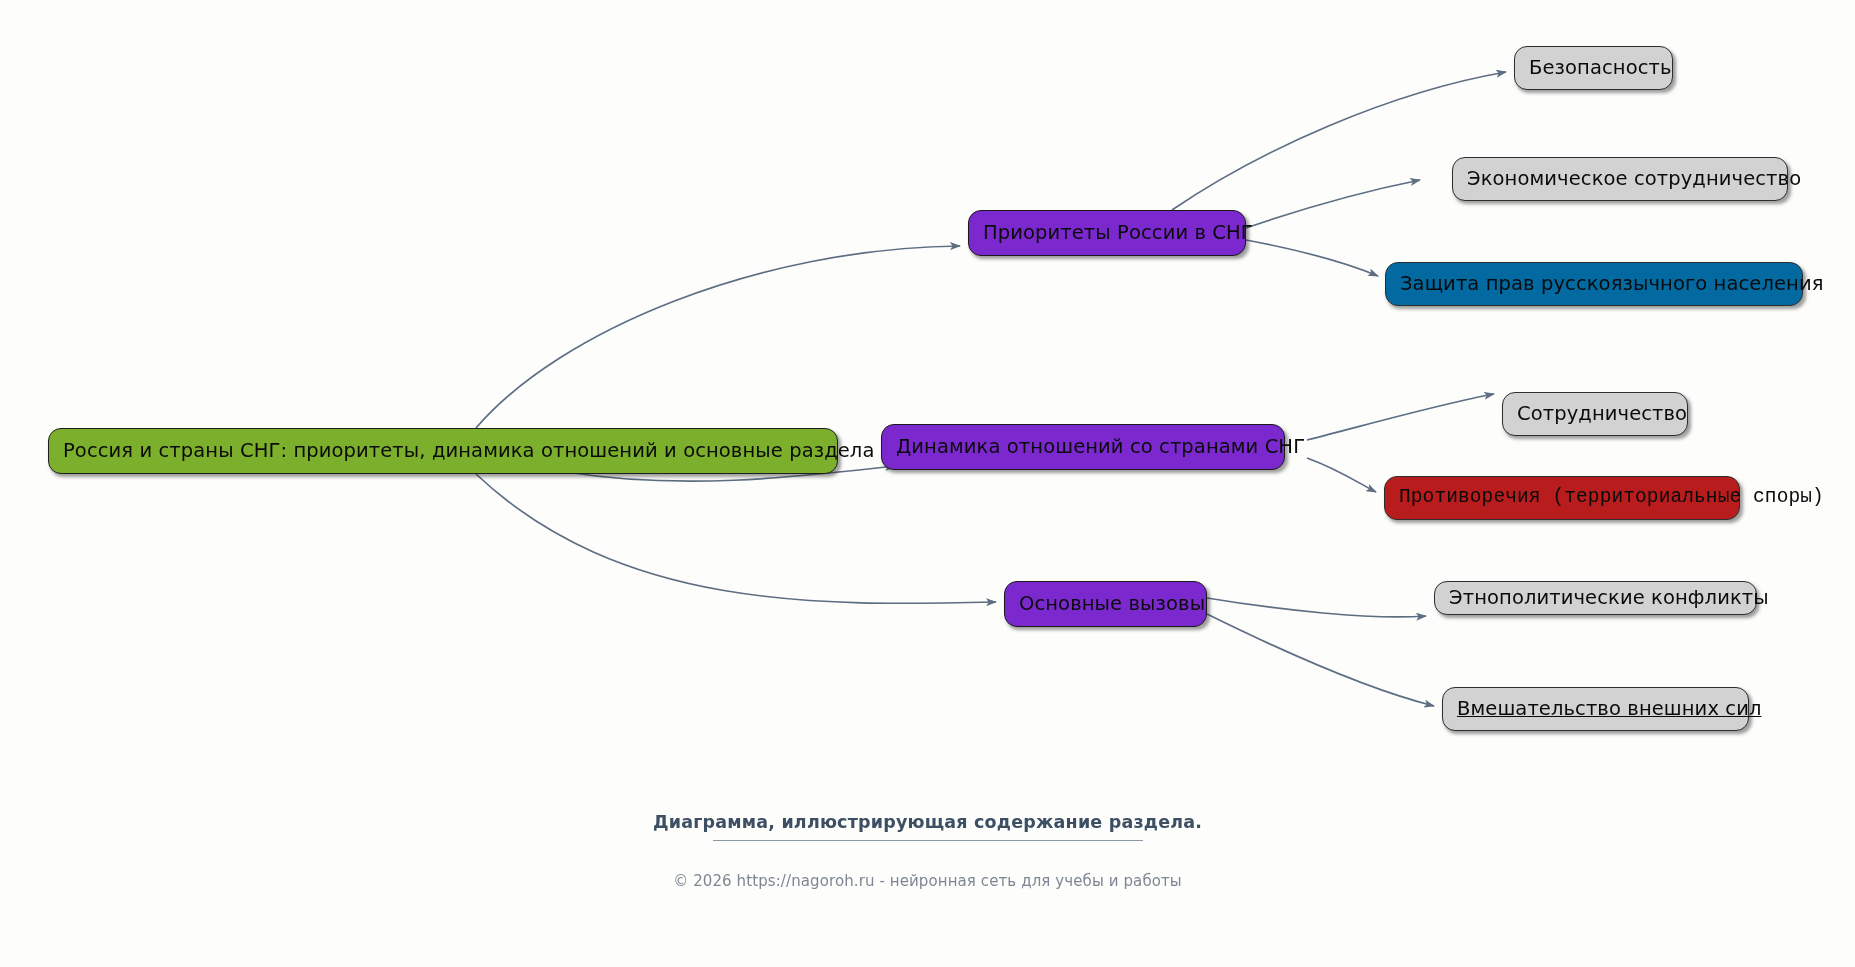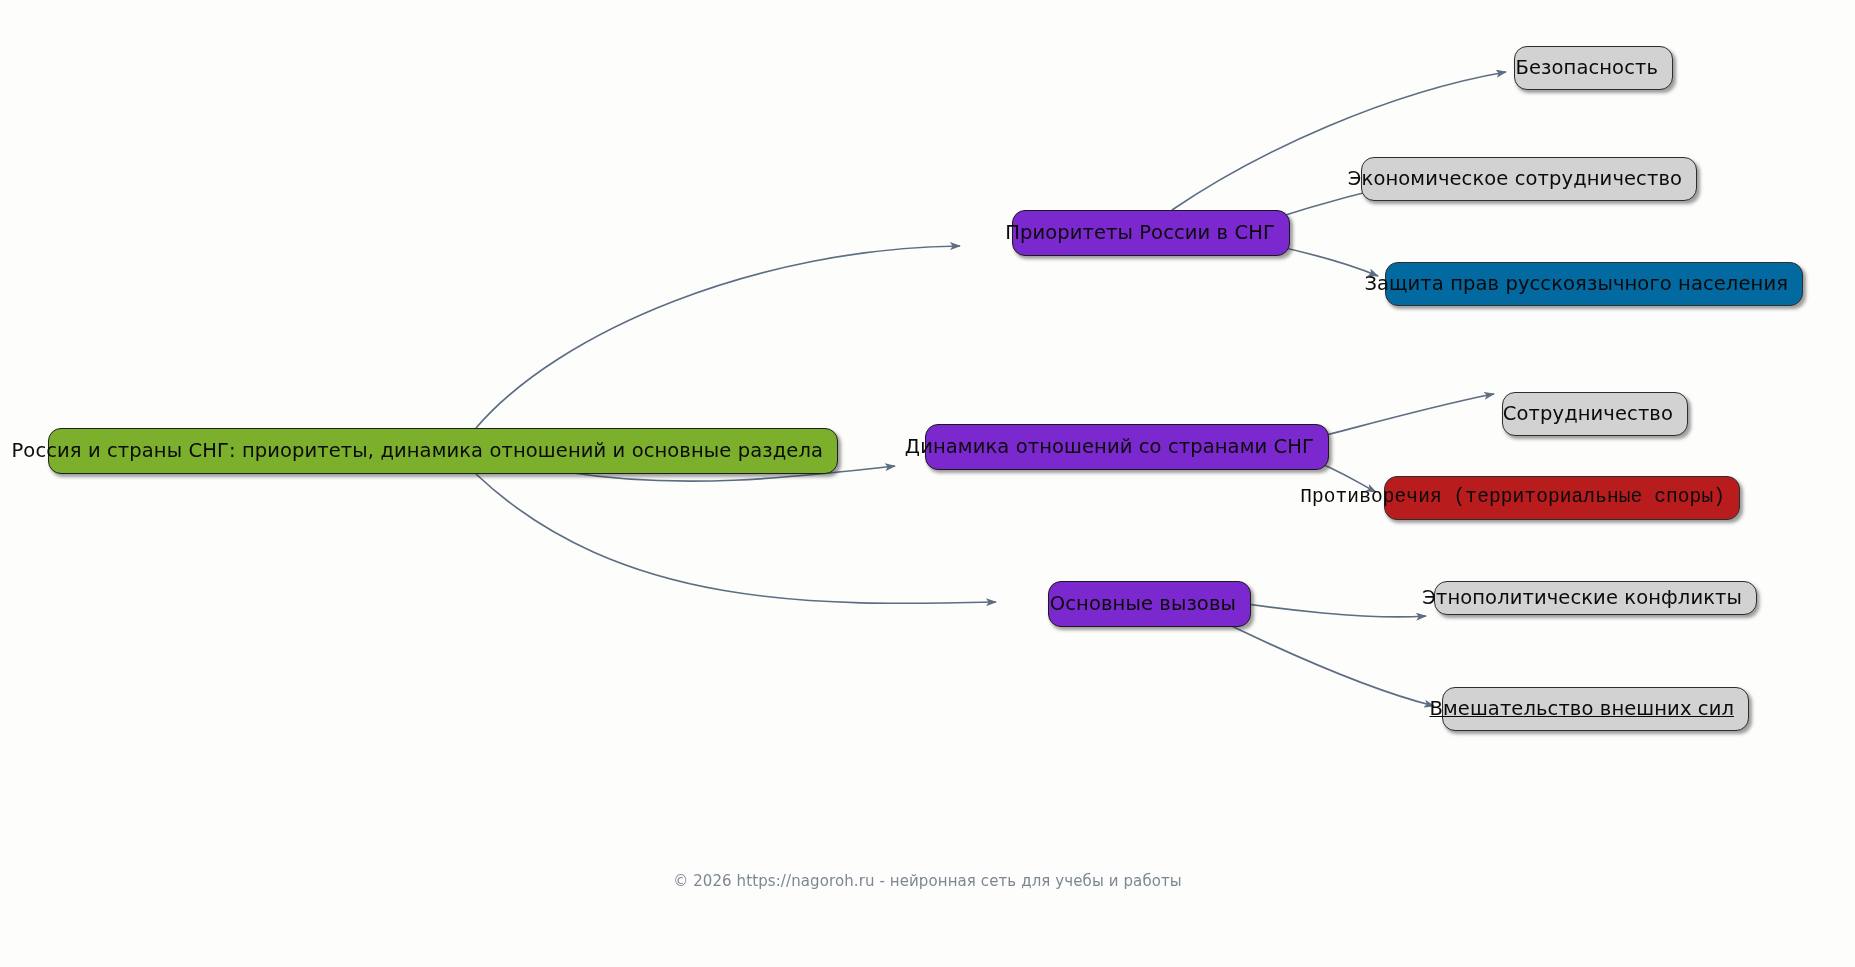--- a/index.html
+++ b/index.html
@@ -21,39 +21,38 @@
     top: 0;
     width: 1855px;
     height: 967px;
     pointer-events: none;
   }
   .node {
     position: absolute;
     box-sizing: border-box;
     display: flex;
     align-items: center;
-    justify-content: flex-end;
+    justify-content: flex-start;
     border-radius: 13px;
     border: 1.6px solid #2b2b2b;
     color: #0b0b0b;
     font-size: 19.5px;
     line-height: 1.1;
     letter-spacing: 0.1px;
     white-space: nowrap;
     padding: 16px 14px;
     box-shadow: 2.5px 3px 3.5px rgba(40,40,40,0.45);
   }
   .node.root {
     background: #7cb02c;
     border-color: #1e1e1e;
   }
   .node.branch {
     background: #7b28ce;
     border-color: #1a1a1a;
-    margin-left: 44px;
   }
   .node.leaf {
     background: #d2d2d2;
     border-color: #2e2e2e;
   }
   #caption-block {
     position: absolute;
     left: 0;
     top: 812px;
     width: 1855px;
@@ -112,21 +111,21 @@
   <div id="node-layer">
       <div class="node root" style="left: 48px; top: 428px; width: 790px; height: 46px; background: rgb(124, 176, 44);">
         <span>Россия и страны СНГ: приоритеты, динамика отношений и основные раздела</span>
       </div>
       <div class="node branch" style="left: 968px; top: 210px; width: 278px; height: 46px; background: rgb(123, 40, 206);">
         <span>Приоритеты России в СНГ</span>
       </div>
       <div class="node leaf" style="left: 1514px; top: 46px; width: 159px; height: 44px; background: rgb(210, 210, 210);">
         <span>Безопасность</span>
       </div>
-      <div class="node leaf" style="left: 1361px; top: 157px; width: 336px; height: 44px; background: rgb(210, 210, 210);">
+      <div class="node leaf" style="left: 1452px; top: 157px; width: 336px; height: 44px; background: rgb(210, 210, 210);">
         <span>Экономическое сотрудничество</span>
       </div>
       <div class="node leaf" style="left: 1385px; top: 262px; width: 418px; height: 44px; background: #0369a1;">
         <span>Защита прав русскоязычного населения</span>
       </div>
       <div class="node branch" style="left: 881px; top: 424px; width: 404px; height: 46px; background: rgb(123, 40, 206);">
         <span>Динамика отношений со странами СНГ</span>
       </div>
       <div class="node branch" style="left: 1004px; top: 581px; width: 203px; height: 46px; background: rgb(123, 40, 206);">
         <span>Основные вызовы</span>
@@ -138,16 +137,20 @@
         <span>Противоречия (территориальные споры)</span>
       </div>
       <div class="node leaf" style="left: 1434px; top: 581px; width: 323px; height: 32px; background: rgb(210, 210, 210);">
         <span>Этнополитические конфликты</span>
       </div>
       <div class="node leaf" style="left: 1442px; top: 687px; width: 307px; height: 44px; background: rgb(210, 210, 210); text-decoration: underline;">
         <span>Вмешательство внешних сил</span>
       </div>
     </div>
 
+  <div id="caption-block">
+    <div id="caption-text">Диаграмма, иллюстрирующая содержание раздела.</div>
+    <div id="caption-rule"></div>
+  </div>
 
   <div id="footer-text">© 2026 https://nagoroh.ru - нейронная сеть для учебы и работы</div>
 
 </div>
 
 </body></html>

